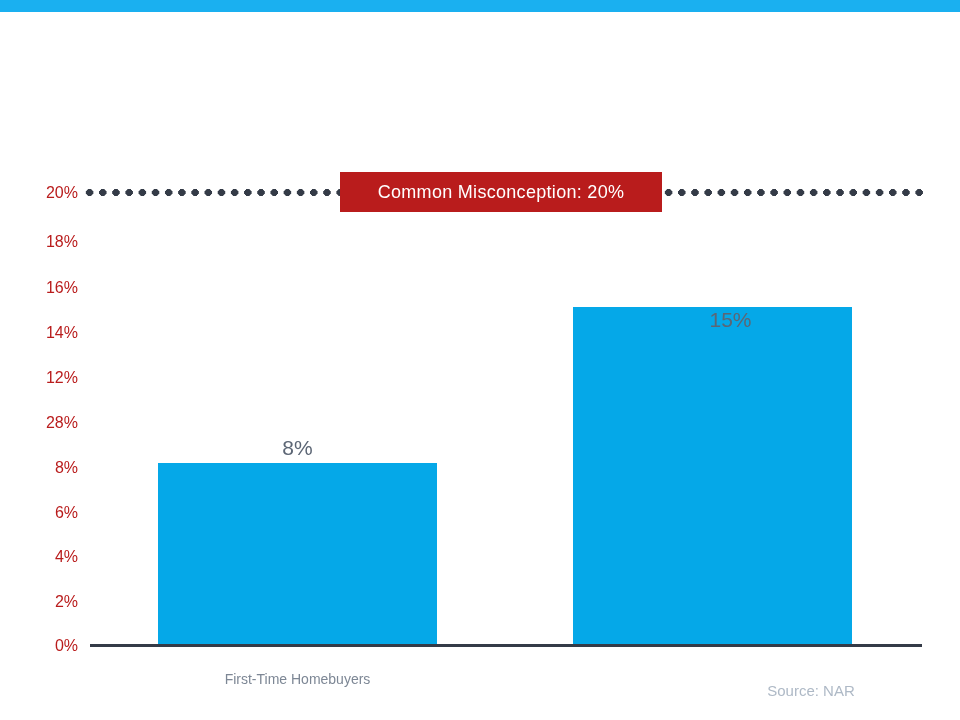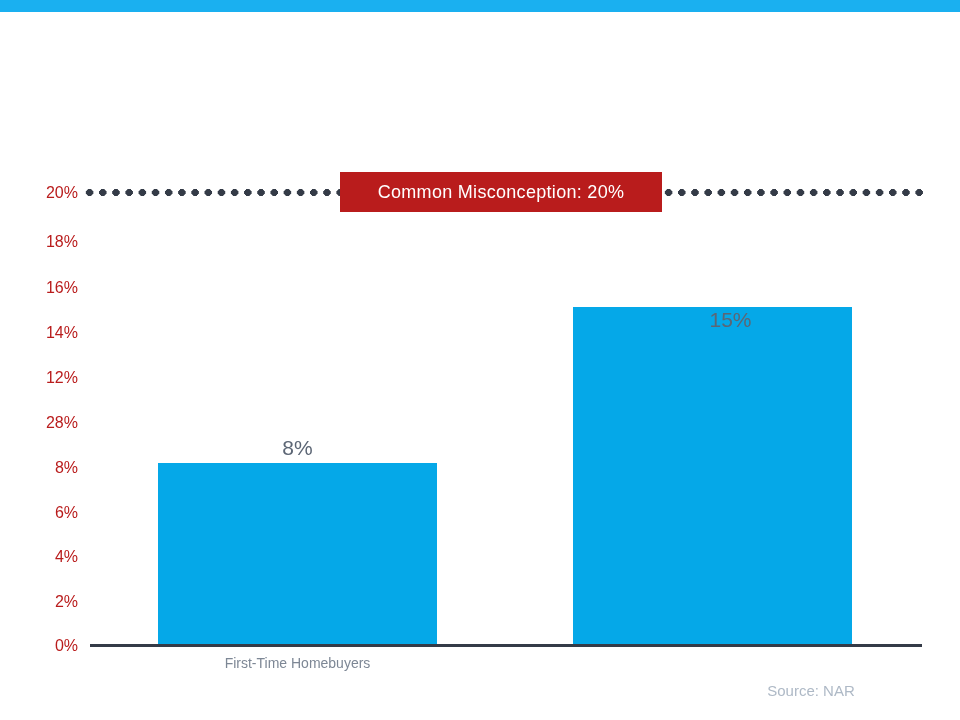--- a/index.html
+++ b/index.html
@@ -89,20 +89,21 @@
     color: #5c6675;
     font-size: 21px;
     line-height: 21px;
   }
   .cat-label {
     position: absolute;
     text-align: center;
     color: #7d8795;
     font-size: 14px;
     line-height: 14px;
+    margin-top: 16px;
   }
   
   #dotline-left, #dotline-right {
     position: absolute;
     top: 189px;
     height: 7px;
     background-image: radial-gradient(circle closest-side, #343b47 99%, rgba(0,0,0,0) 100%);
     background-size: 13.2px 7px;
     background-repeat: repeat-x;
     background-position: left center;

